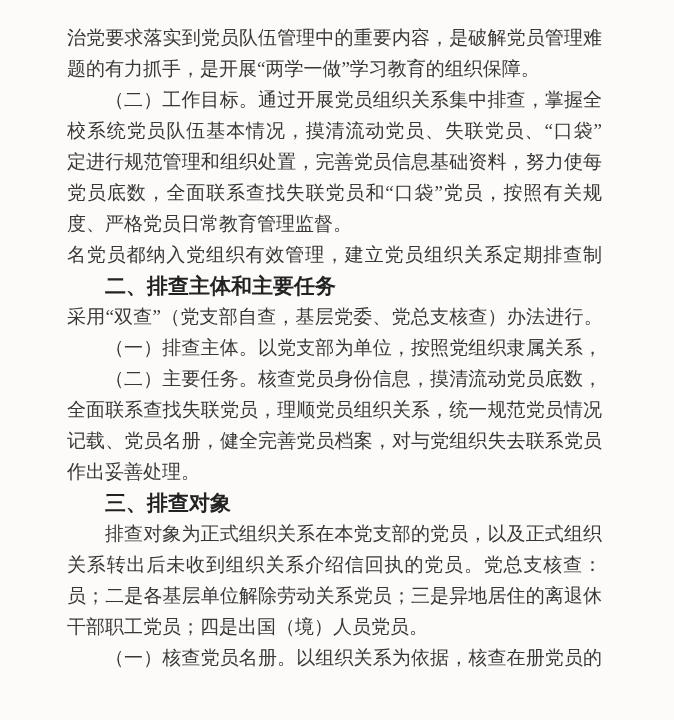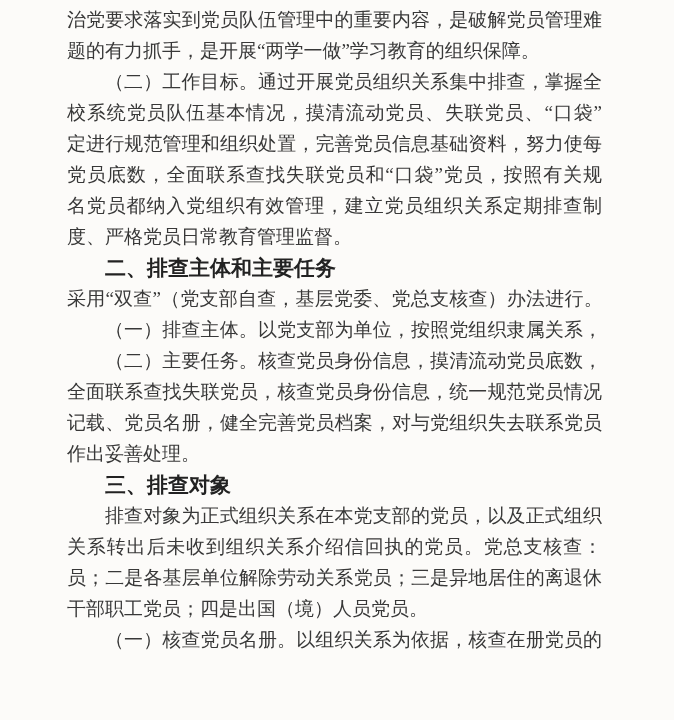--- a/index.html
+++ b/index.html
@@ -9,21 +9,21 @@
   body {
     width: 674px;
     height: 720px;
     background: #fcfbf9;
     overflow: hidden;
   }
   .page {
     box-sizing: border-box;
     width: 674px;
     height: 672px;
-    padding: 4px 72px 0 67px;
+    padding: 22px 72px 0 67px;
     font-family: "Liberation Serif", "DejaVu Serif", serif;
     color: #383838;
   }
   .line {
     height: 31px;
     line-height: 31px;
     font-size: 19px;
     white-space: nowrap;
     overflow: visible;
   }
@@ -50,27 +50,27 @@
 </head>
 <body>
 
 <div class="page">
   <div class="line justify">治党要求落实到党员队伍管理中的重要内容，是破解党员管理难</div>
   <div class="line">题的有力抓手，是开展“两学一做”学习教育的组织保障。</div>
   <div class="line justify indent">（二）工作目标。通过开展党员组织关系集中排查，掌握全</div>
   <div class="line justify">校系统党员队伍基本情况，摸清流动党员、失联党员、“口袋”</div>
   <div class="line justify">定进行规范管理和组织处置，完善党员信息基础资料，努力使每</div>
   <div class="line justify">党员底数，全面联系查找失联党员和“口袋”党员，按照有关规</div>
+  <div class="line">度、严格党员日常教育管理监督。</div>
   <div class="line justify">名党员都纳入党组织有效管理，建立党员组织关系定期排查制</div>
-  <div class="line">度、严格党员日常教育管理监督。</div>
   <div class="line heading">二、排查主体和主要任务</div>
   <div class="line justify tight">采用“双查”（党支部自查，基层党委、党总支核查）办法进行。</div>
   <div class="line justify indent">（一）排查主体。以党支部为单位，按照党组织隶属关系，</div>
   <div class="line justify indent">（二）主要任务。核查党员身份信息，摸清流动党员底数，</div>
-  <div class="line justify">全面联系查找失联党员，核查党员身份信息，统一规范党员情况</div>
+  <div class="line justify">全面联系查找失联党员，理顺党员组织关系，统一规范党员情况</div>
   <div class="line justify">记载、党员名册，健全完善党员档案，对与党组织失去联系党员</div>
   <div class="line">作出妥善处理。</div>
   <div class="line heading">三、排查对象</div>
   <div class="line justify indent">排查对象为正式组织关系在本党支部的党员，以及正式组织</div>
   <div class="line justify">关系转出后未收到组织关系介绍信回执的党员。党总支核查：</div>
   <div class="line justify">员；二是各基层单位解除劳动关系党员；三是异地居住的离退休</div>
   <div class="line">干部职工党员；四是出国（境）人员党员。</div>
   <div class="line justify indent">（一）核查党员名册。以组织关系为依据，核查在册党员的</div>
 </div>
 

